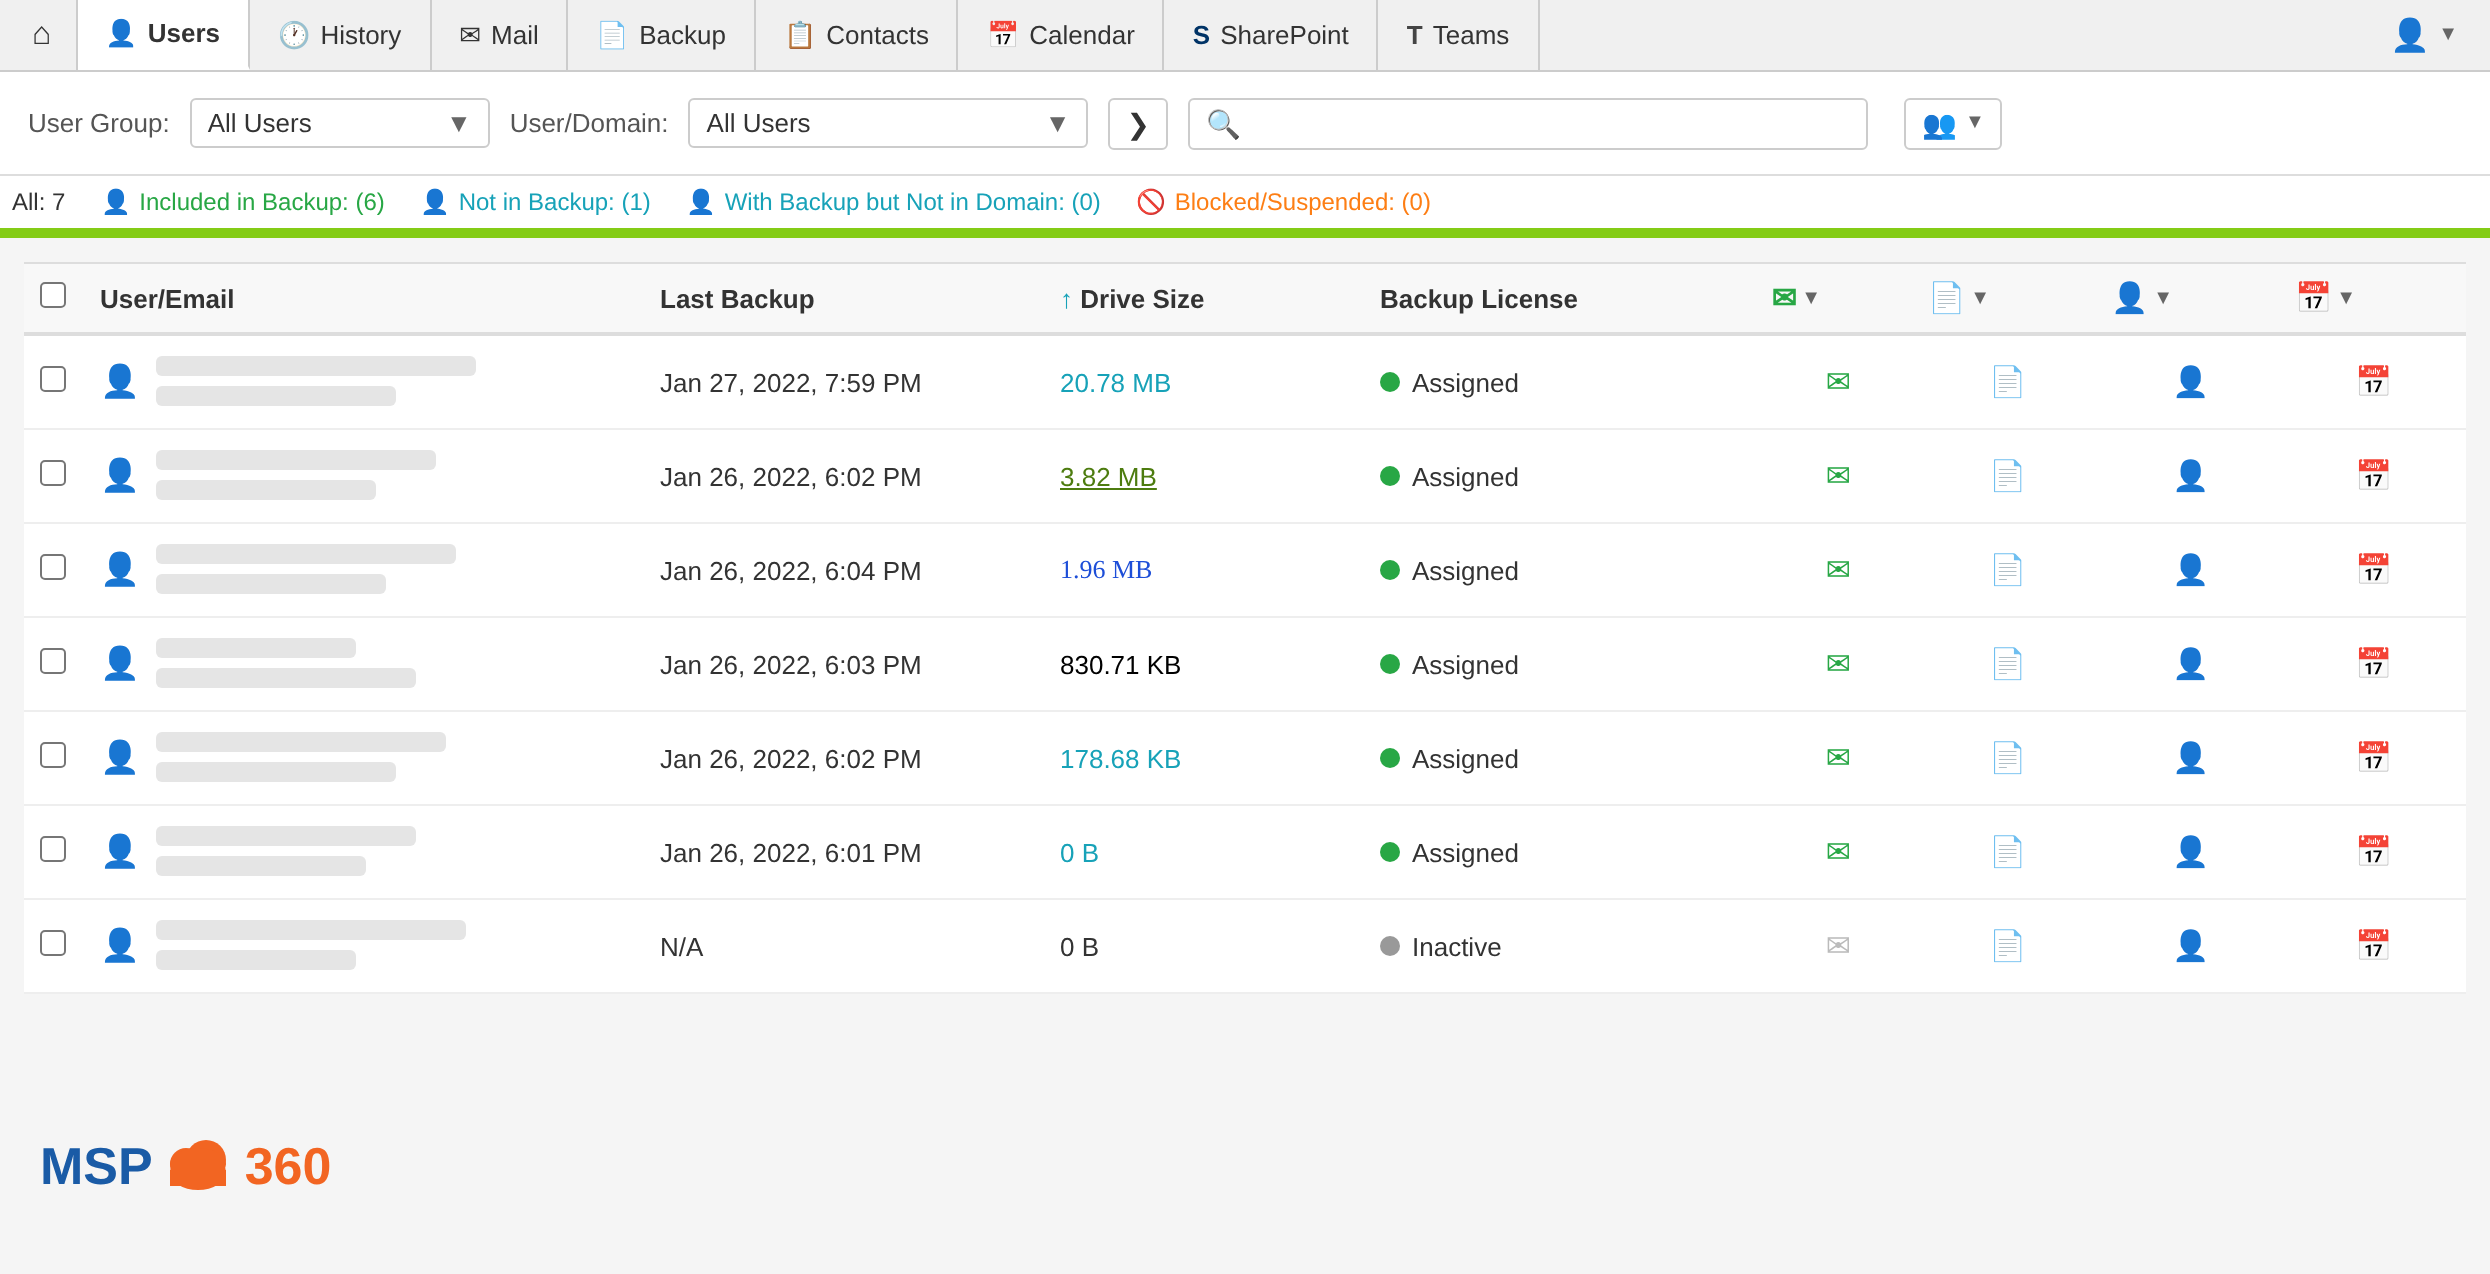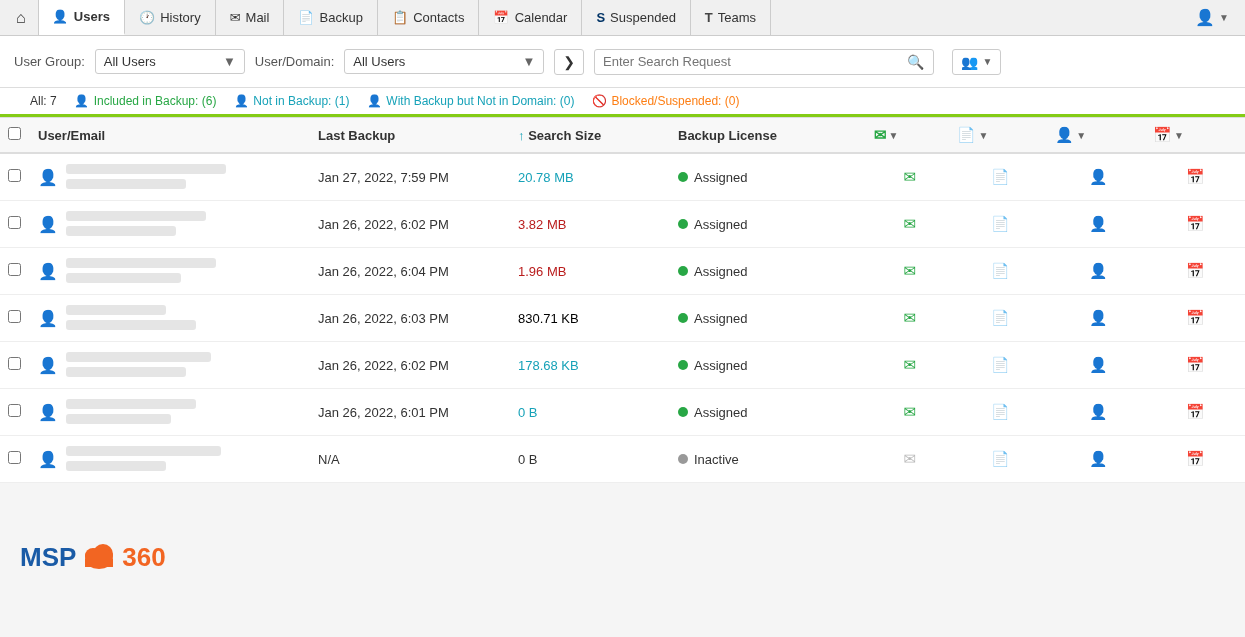--- a/index.html
+++ b/index.html
@@ -53,30 +53,30 @@
     .user-group-btn {
       display: flex; align-items: center; gap: 4px;
       border: 1px solid #ccc; border-radius: 3px;
       background: #fff; padding: 4px 8px; cursor: pointer;
       font-size: 14px; color: #555; margin-left: auto;
     }
 
     
     .stats-bar {
       display: flex; align-items: center; gap: 18px;
-      background: #fff; border-bottom: 3px solid #84cc16;
-      padding: 6px 30px; font-size: 12px;
+      background: #fff; border-bottom: 5px solid #84cc16;
+      padding: 6px 6px; font-size: 12px;
     }
     .stats-bar .stat { display: flex; align-items: center; gap: 4px; }
     .stat-green { color: #28a745; }
     .stat-blue { color: #17a2b8; }
     .stat-orange { color: #fd7e14; }
 
     
-    .table-container { background: #fff; margin: 0; overflow-x: auto; }
+    .table-container { background: #fff; margin: 12px; overflow-x: auto; }
     table { width: 100%; border-collapse: collapse; font-size: 13px; }
     thead th {
       background: #f8f8f8; border-bottom: 2px solid #ddd;
       padding: 8px 10px; text-align: left; font-weight: 600;
       color: #333; white-space: nowrap; border-top: 1px solid #ddd;
     }
     thead th.icon-col { text-align: center; padding: 8px 6px; }
     tbody tr { border-bottom: 1px solid #eee; }
     tbody td { padding: 8px 10px; vertical-align: middle; }
     tbody td.icon-col { text-align: center; padding: 8px 6px; }
@@ -138,21 +138,21 @@
   <div class="nav-item">
     <span>📋</span>
     <span>Contacts</span>
   </div>
   <div class="nav-item">
     <span>📅</span>
     <span>Calendar</span>
   </div>
   <div class="nav-item">
     <span style="font-weight:bold;color:#036;font-size:13px;">S</span>
-    <span>Suspended</span>
+    <span>SharePoint</span>
   </div>
   <div class="nav-item">
     <span style="font-weight:bold;color:#444;font-size:13px;">T</span>
     <span>Teams</span>
   </div>
   <div class="nav-spacer"></div>
   <div class="nav-user">
     <span style="font-size:16px;">👤</span>
     <span class="dropdown-caret">▼</span>
   </div>
@@ -167,21 +167,20 @@
 
   <label class="toolbar-label">User/Domain:</label>
   <div class="toolbar-select" style="min-width:200px;">
     <span>All Users</span>
     <span class="dropdown-arrow">▼</span>
   </div>
 
   <button class="toolbar-arrow-btn">❯</button>
 
   <div class="search-box">
-    <input type="text" placeholder="Enter Search Request" style="">
     <span class="search-icon">🔍</span>
   </div>
 
   <div class="user-group-btn" style="margin-left:8px;">
     <span>👥</span>
     <span class="dropdown-caret">▼</span>
   </div>
 </div>
 
 <div class="stats-bar">
@@ -214,21 +213,21 @@
           <input type="checkbox" style="">
         </th>
         <th style="width:280px;">
           <span>User/Email</span>
         </th>
         <th style="width:200px;">
           <span>Last Backup</span>
         </th>
         <th style="width:160px;">
           <span style="color:#17a2b8;">↑ </span>
-          <span>Search Size</span>
+          <span>Drive Size</span>
         </th>
         <th style="width:200px;">
           <span>Backup License</span>
         </th>
         <th class="icon-col">
           <div class="col-icon-group">
             <span style="color:#28a745;font-size:15px;">✉</span>
             <span class="dropdown-caret">▼</span>
           </div>
         </th>
@@ -301,21 +300,21 @@
           <div>
             <div><span class="blurred-text" style="width:140px;"></span></div>
             <div><span class="blurred-text" style="width:110px;"></span></div>
           </div>
         </div>
       </td>
       <td>
         <span>Jan 26, 2022, 6:02 PM</span>
       </td>
       <td>
-        <span style="color:#b91c1c;">3.82 MB</span>
+        <span style="color:#4d7c0f;text-decoration:underline;">3.82 MB</span>
       </td>
       <td>
         <div class="status-badge">
           <span class="status-dot dot-green"></span>
           <span>Assigned</span>
         </div>
       </td>
       <td class="icon-col">
         <span class="action-icon">✉</span>
       </td>
@@ -339,21 +338,21 @@
           <div>
             <div><span class="blurred-text" style="width:150px;"></span></div>
             <div><span class="blurred-text" style="width:115px;"></span></div>
           </div>
         </div>
       </td>
       <td>
         <span>Jan 26, 2022, 6:04 PM</span>
       </td>
       <td>
-        <span style="color:#b91c1c;">1.96 MB</span>
+        <span style="color:#1d4ed8;font-family:Liberation Serif, serif;">1.96 MB</span>
       </td>
       <td>
         <div class="status-badge">
           <span class="status-dot dot-green"></span>
           <span>Assigned</span>
         </div>
       </td>
       <td class="icon-col">
         <span class="action-icon">✉</span>
       </td>

